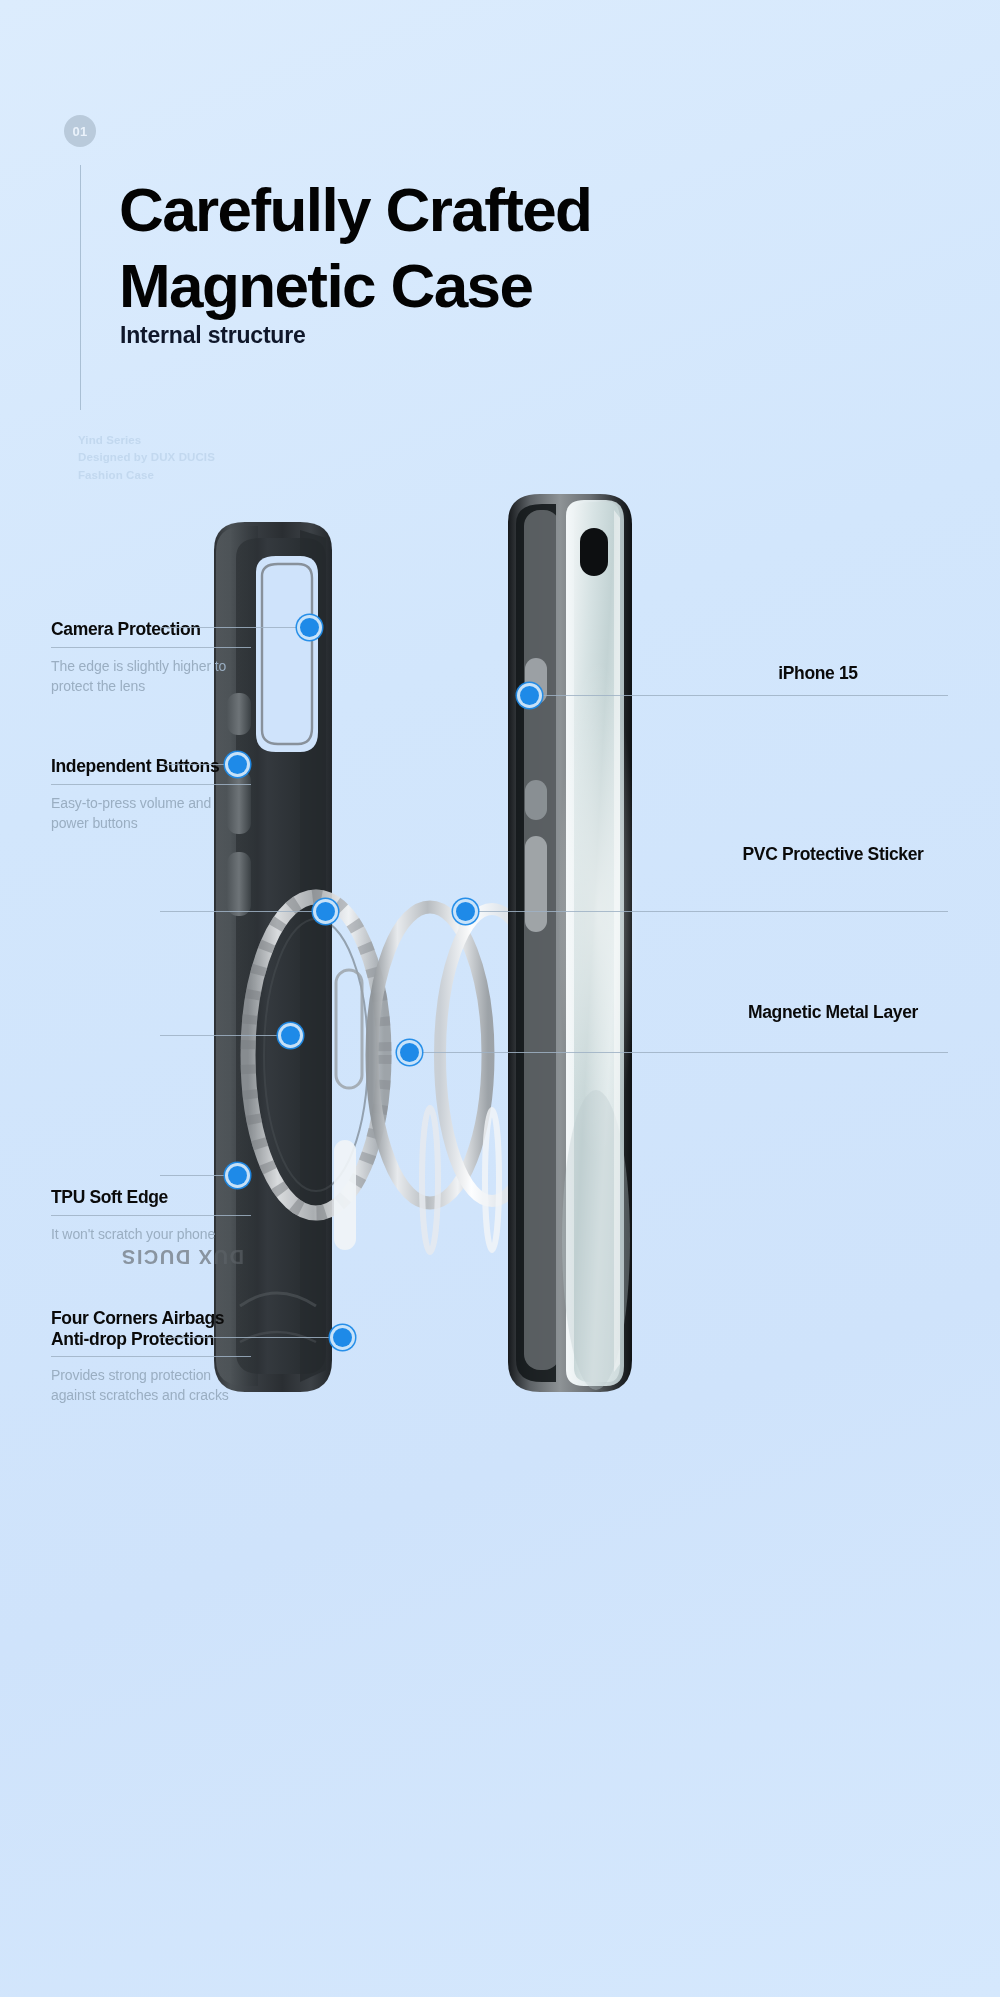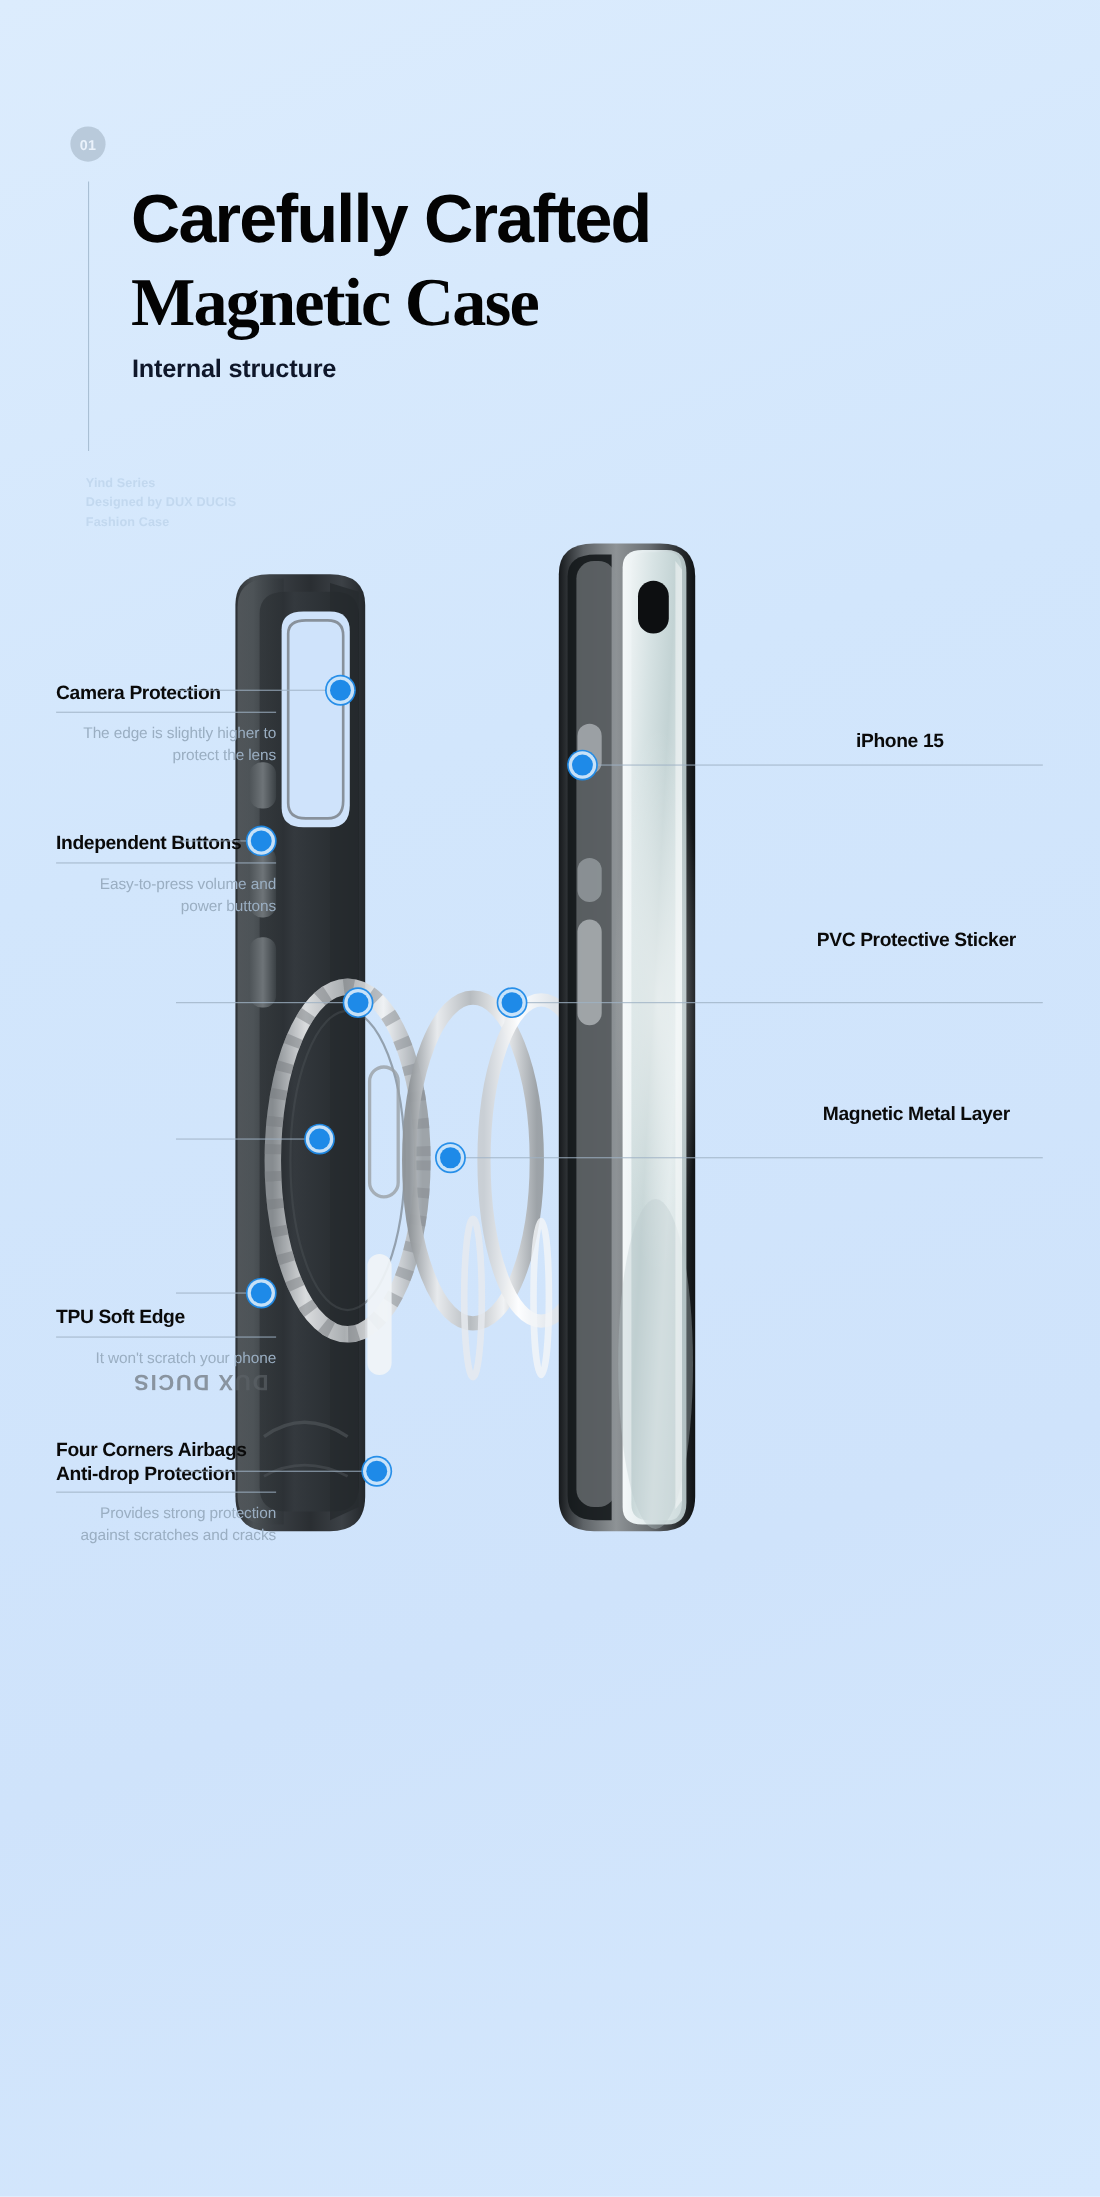--- a/index.html
+++ b/index.html
@@ -16,25 +16,25 @@
     position:absolute; left:64px; top:115px; width:32px; height:32px;
     border-radius:50%; background:#b9cadb;
     display:flex; align-items:center; justify-content:center;
     font-size:13px; font-weight:700; color:#eaf2fb; letter-spacing:.3px;
   }
   .head-rule {
     position:absolute; left:80px; top:165px; width:1px; height:245px;
     background:#a9bfd4;
   }
   .headline {
-    position:absolute; left:119px; top:162px; width:620px;
+    position:absolute; left:119px; top:172px; width:620px;
     font-size:62px; font-weight:700; line-height:1.22;
     letter-spacing:-1.6px; color:#030303;
   }
-  .headline .l2 { display:block;font-family:Liberation Serif, serif; }
+  .headline .l2 { display:block; }
   .subtitle {
     position:absolute; left:120px; top:322px;
     font-size:23px; font-weight:700; color:#0f172a; letter-spacing:-.2px;
   }
   .watermark {
     position:absolute; left:78px; top:432px;
     font-size:11.5px; font-weight:600; line-height:1.52;
     color:#c2d8ef; letter-spacing:.1px;
   }
 
@@ -56,21 +56,21 @@
   .lbl-l { position:absolute; left:51px; width:200px; }
   .lbl-l .t {
     font-size:17.5px; font-weight:700; line-height:1.18;
     color:#0a0a0a; letter-spacing:-.35px;margin-top:36px;
   }
   .lbl-l .hr {
     height:1px; background:#9fb2c4; opacity:.85; margin-top:7px;
   }
   .lbl-l .d {
     margin-top:9px; font-size:14px; font-weight:400; line-height:1.42;
-    color:#9aaec2; letter-spacing:-.1px;text-align:right;
+    color:#9aaec2; letter-spacing:-.1px;
   }
 
   
   .lbl-r { position:absolute; right:52px; text-align:center; }
   .lbl-r .t {
     font-size:17.5px; font-weight:700; line-height:1.22;
     color:#0a0a0a; letter-spacing:-.35px;
   }
 </style>
 </head>

